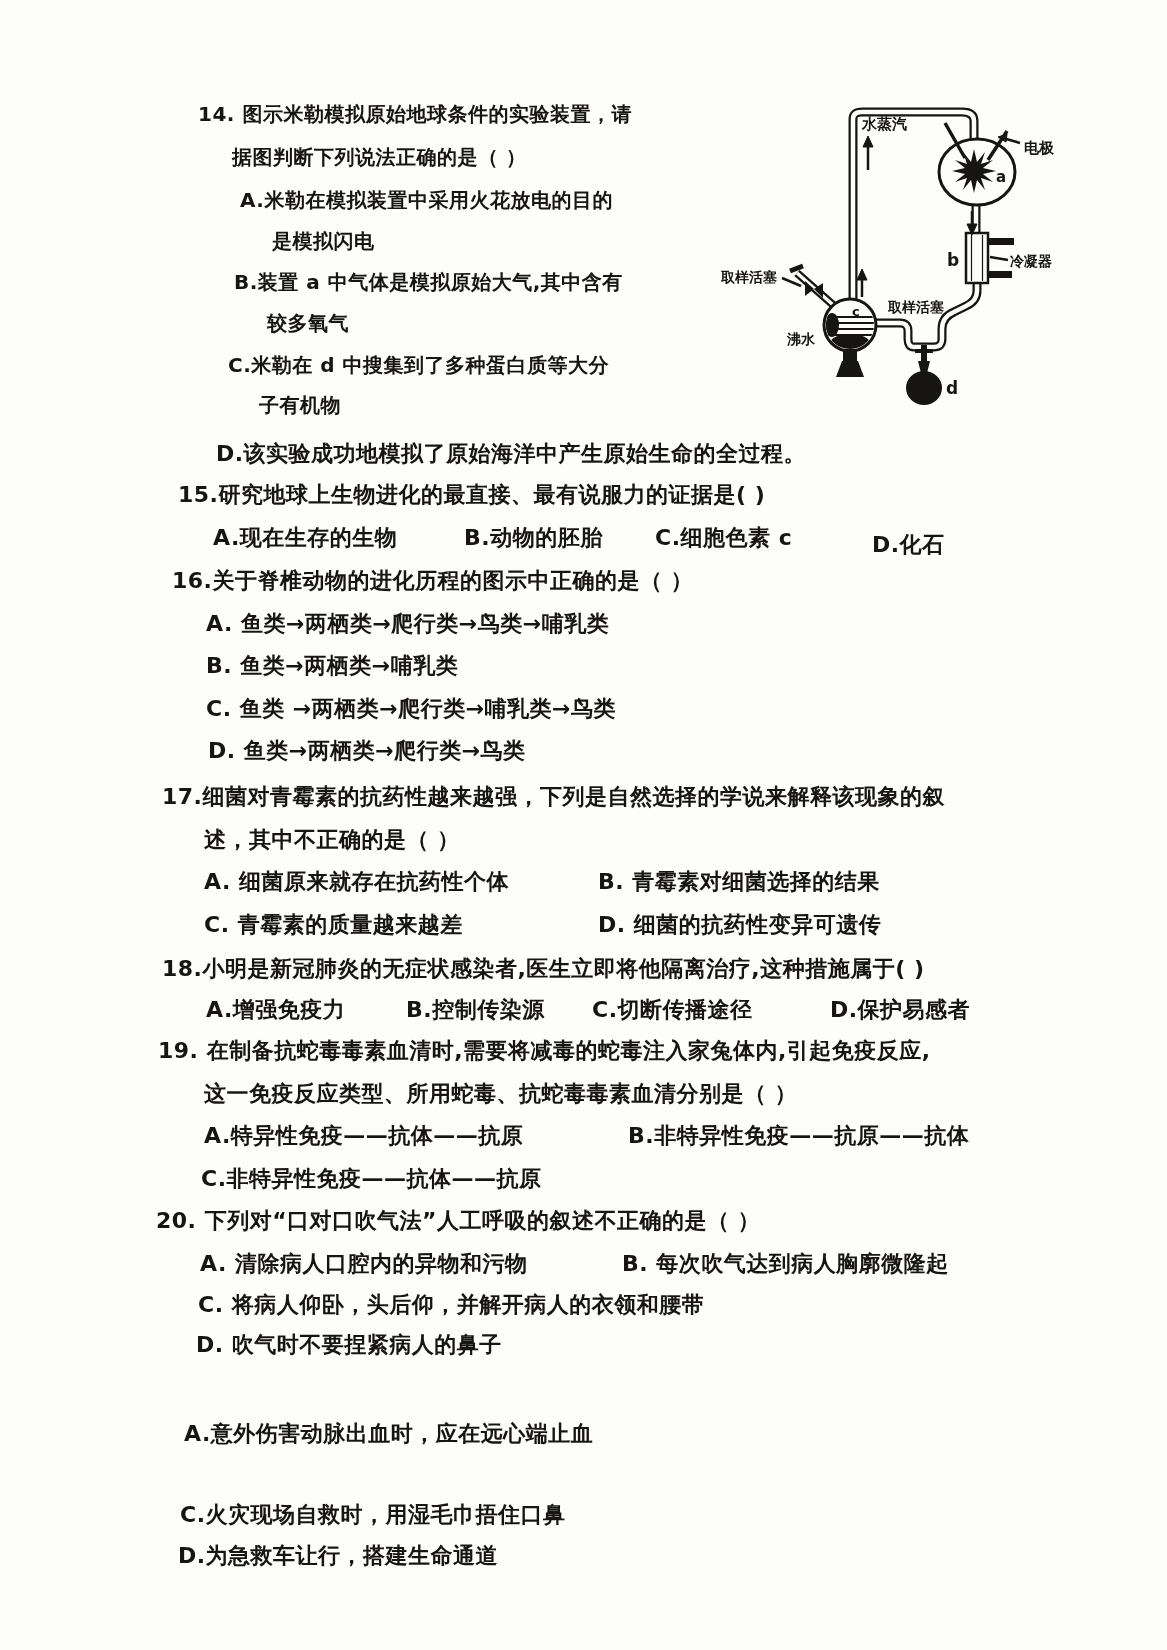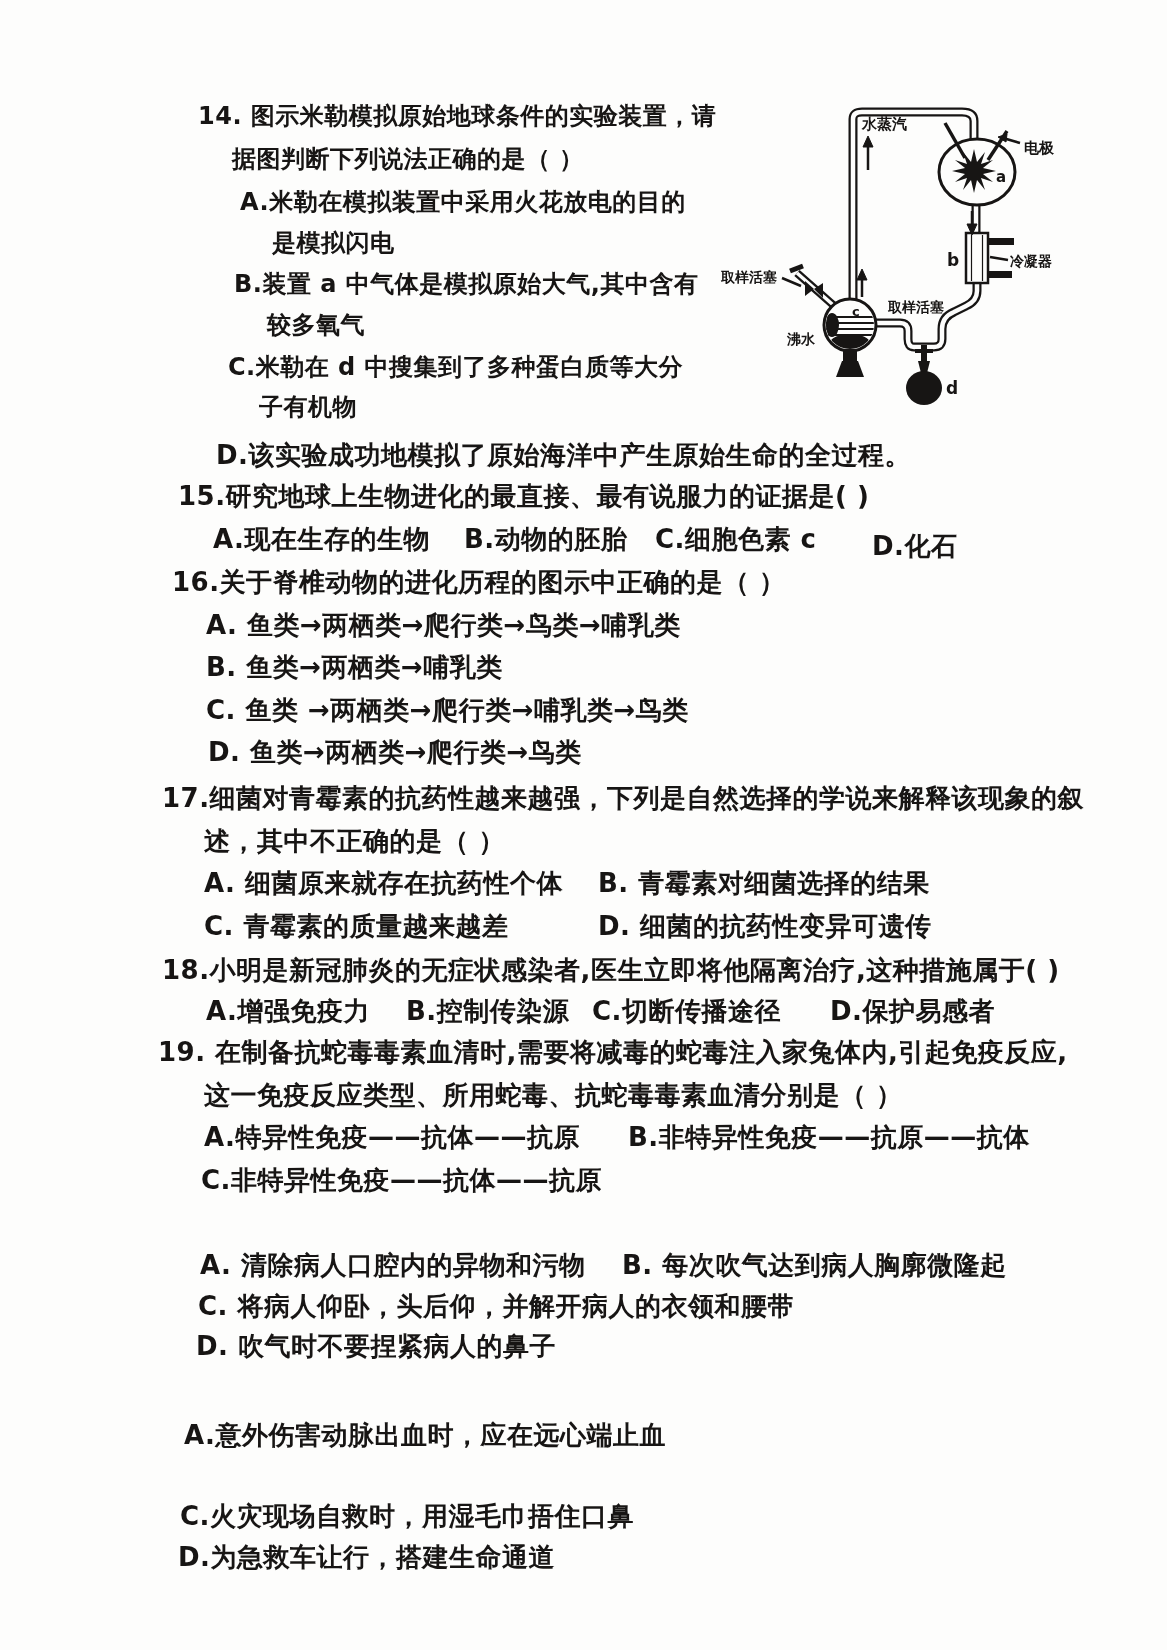--- a/index.html
+++ b/index.html
@@ -8,26 +8,26 @@
     width:1167px;height:1650px;
     margin:0 auto;
     background:#fdfdfc;
     font-family:"DejaVu Sans",sans-serif;
     color:#171514;
     overflow:hidden;
   }
   .ln{
     position:absolute;
     white-space:nowrap;
-    font-size:26px;
+    font-size:22px;
     font-weight:600;
     line-height:1.15;
     letter-spacing:.5px;
   }
-  .fs28{font-size:24px;}
+  .fs28{font-size:20px;}
   .diagram{position:absolute;left:702px;top:85px;}
   svg text{font-family:"DejaVu Sans",sans-serif;font-weight:700;fill:#171514;}
 </style>
 </head>
 <body>
 
 <div class="page">
 
   <div class="ln fs28" style="left:198px;top:103px">14. 图示米勒模拟原始地球条件的实验装置，请</div>
   <div class="ln fs28" style="left:232px;top:146px">据图判断下列说法正确的是（    ）</div>
@@ -63,20 +63,21 @@
   <div class="ln" style="left:406px;top:997px">B.控制传染源</div>
   <div class="ln" style="left:592px;top:997px">C.切断传播途径</div>
   <div class="ln" style="left:830px;top:997px">D.保护易感者</div>
 
   <div class="ln" style="left:158px;top:1038px">19.  在制备抗蛇毒毒素血清时,需要将减毒的蛇毒注入家兔体内,引起免疫反应,</div>
   <div class="ln" style="left:204px;top:1081px">这一免疫反应类型、所用蛇毒、抗蛇毒毒素血清分别是（    ）</div>
   <div class="ln" style="left:204px;top:1123px">A.特异性免疫——抗体——抗原</div>
   <div class="ln" style="left:628px;top:1123px">B.非特异性免疫——抗原——抗体</div>
   <div class="ln" style="left:201px;top:1166px">C.非特异性免疫——抗体——抗原</div>
 
+  <div class="ln" style="left:156px;top:1208px">20.  下列对“口对口吹气法”人工呼吸的叙述不正确的是（     ）</div>
   <div class="ln" style="left:200px;top:1251px">A.  清除病人口腔内的异物和污物</div>
   <div class="ln" style="left:622px;top:1251px">B.  每次吹气达到病人胸廓微隆起</div>
   <div class="ln" style="left:198px;top:1292px">C.  将病人仰卧，头后仰，并解开病人的衣领和腰带</div>
   <div class="ln" style="left:196px;top:1332px">D.  吹气时不要捏紧病人的鼻子</div>
 
   <div class="ln" style="left:184px;top:1421px">A.意外伤害动脉出血时，应在远心端止血</div>
   <div class="ln" style="left:180px;top:1502px">C.火灾现场自救时，用湿毛巾捂住口鼻</div>
   <div class="ln" style="left:178px;top:1543px">D.为急救车让行，搭建生命通道</div>
 
   <svg class="diagram" width="400" height="330" viewBox="0 0 400 330">

